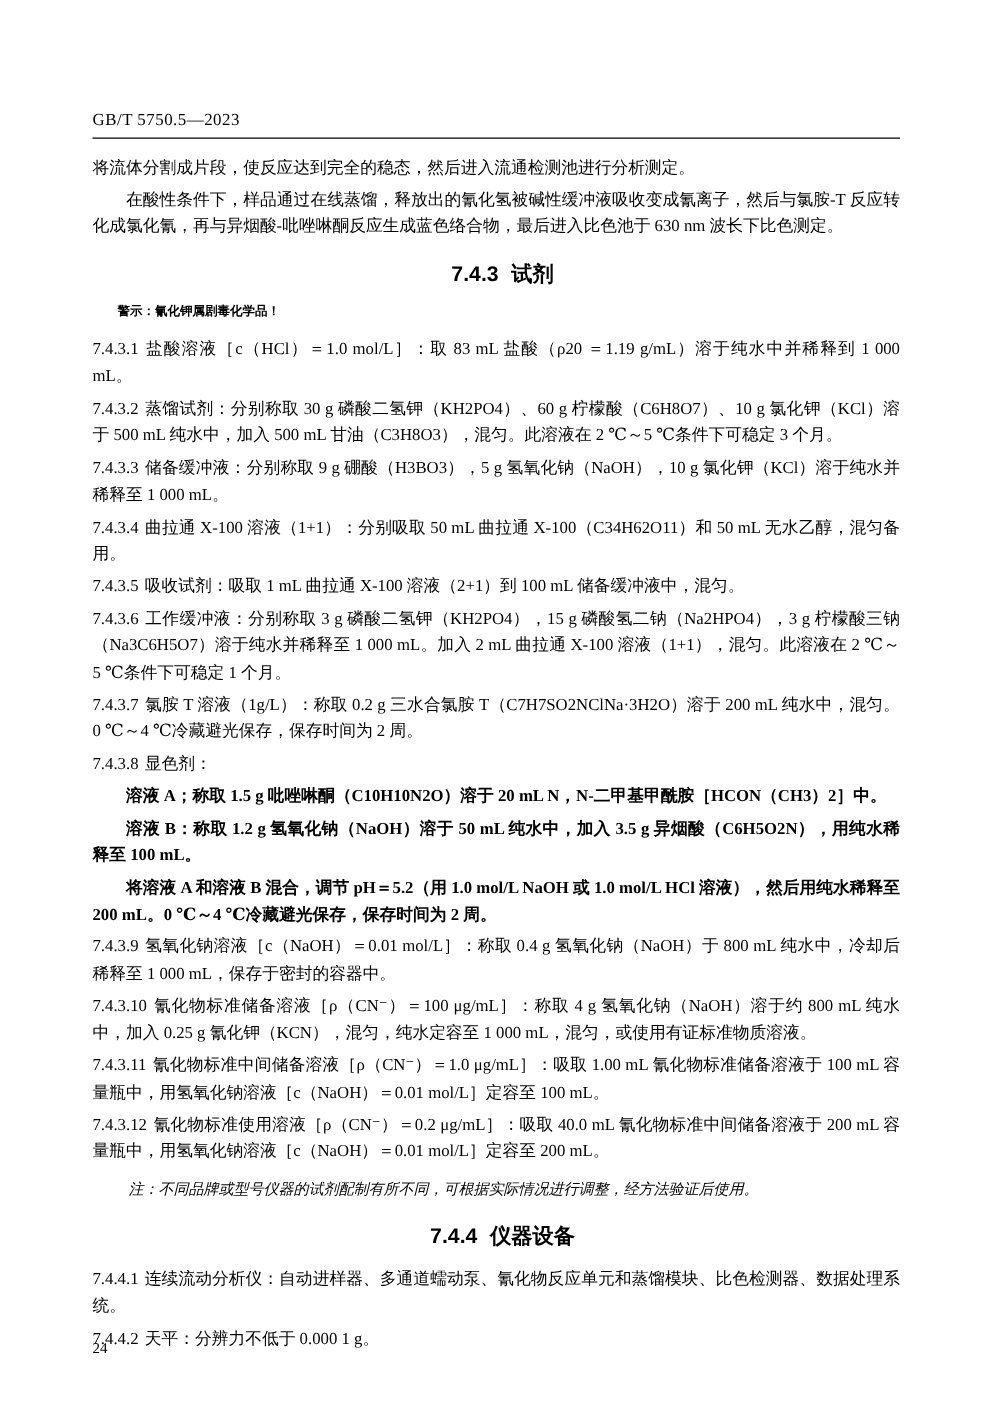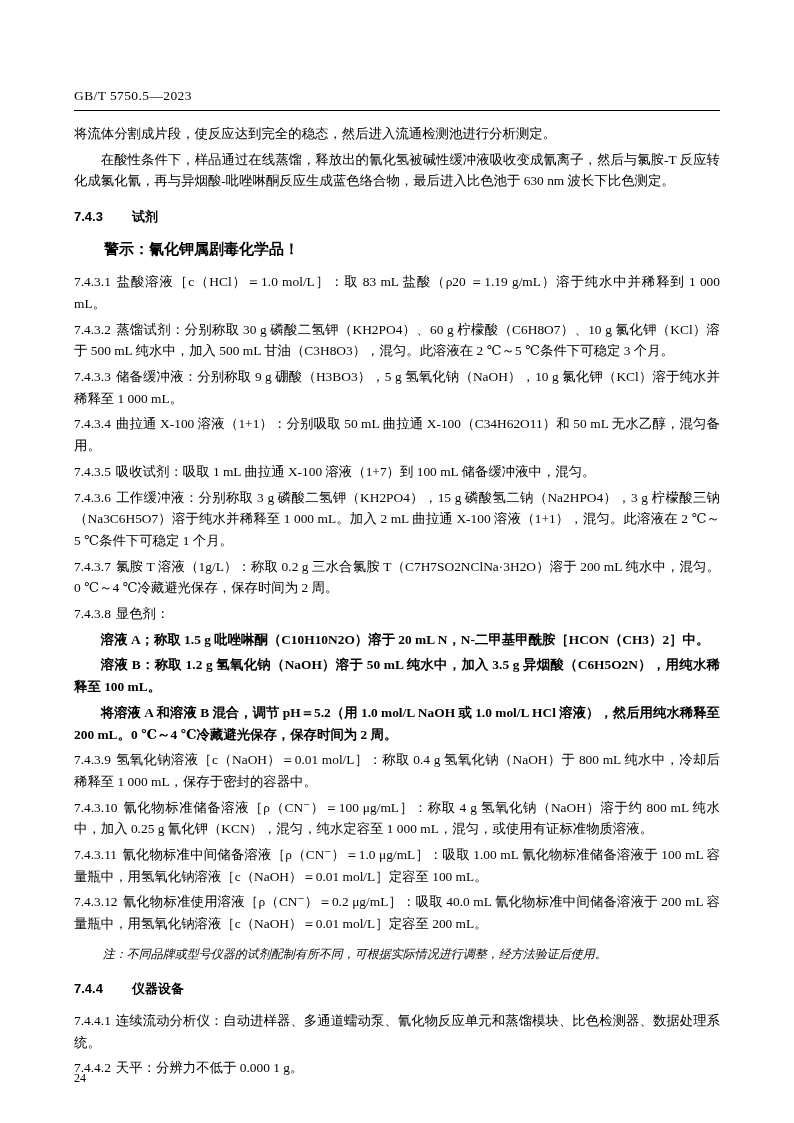--- a/index.html
+++ b/index.html
@@ -36,34 +36,35 @@
     font-size: 13.4px;
     line-height: 1.58;
     text-align: justify;
     text-justify: inter-ideograph;
   }
   .indent {
     text-indent: 2em;
   }
   .sec-head {
     margin: 16px 0 12px 0;
-    font-size: 13px;
+    font-size: 17px;
     font-weight: bold;
     font-family: "Liberation Sans", "DejaVu Sans", sans-serif;
+    text-align: center;
   }
   .sec-head .num {
     display: inline-block;
     min-width: 58px;
   }
   .warn {
     margin: 10px 0 10px 0;
     text-indent: 2em;
-    font-size: 15px;
+    font-size: 10px;
     font-weight: bold;
-    font-family: Liberation Serif, serif;
+    font-family: Liberation Mono, monospace;
   }
   .item {
     margin: 0 0 4px 0;
     font-size: 13.4px;
     line-height: 1.62;
     text-align: justify;
     text-justify: inter-ideograph;
   }
   .item .num {
     margin-right: 5px;
@@ -114,21 +115,21 @@
   <p class="item">
     <span class="num">7.4.3.2</span><span>蒸馏试剂：分别称取 30 g 磷酸二氢钾（KH2PO4）、60 g 柠檬酸（C6H8O7）、10 g 氯化钾（KCl）溶于 500 mL 纯水中，加入 500 mL 甘油（C3H8O3），混匀。此溶液在 2 ℃～5 ℃条件下可稳定 3 个月。</span>
   </p>
   <p class="item">
     <span class="num">7.4.3.3</span><span>储备缓冲液：分别称取 9 g 硼酸（H3BO3），5 g 氢氧化钠（NaOH），10 g 氯化钾（KCl）溶于纯水并稀释至 1 000 mL。</span>
   </p>
   <p class="item">
     <span class="num">7.4.3.4</span><span>曲拉通 X-100 溶液（1+1）：分别吸取 50 mL 曲拉通 X-100（C34H62O11）和 50 mL 无水乙醇，混匀备用。</span>
   </p>
   <p class="item">
-    <span class="num">7.4.3.5</span><span>吸收试剂：吸取 1 mL 曲拉通 X-100 溶液（1+7）到 100 mL 储备缓冲液中，混匀。</span>
+    <span class="num">7.4.3.5</span><span>吸收试剂：吸取 1 mL 曲拉通 X-100 溶液（2+1）到 100 mL 储备缓冲液中，混匀。</span>
   </p>
   <p class="item">
     <span class="num">7.4.3.6</span><span>工作缓冲液：分别称取 3 g 磷酸二氢钾（KH2PO4），15 g 磷酸氢二钠（Na2HPO4），3 g 柠檬酸三钠（Na3C6H5O7）溶于纯水并稀释至 1 000 mL。加入 2 mL 曲拉通 X-100 溶液（1+1），混匀。此溶液在 2 ℃～5 ℃条件下可稳定 1 个月。</span>
   </p>
   <p class="item">
     <span class="num">7.4.3.7</span><span>氯胺 T 溶液（1g/L）：称取 0.2 g 三水合氯胺 T（C7H7SO2NClNa·3H2O）溶于 200 mL 纯水中，混匀。0 ℃～4 ℃冷藏避光保存，保存时间为 2 周。</span>
   </p>
 
   <p class="item">
     <span class="num">7.4.3.8</span><span>显色剂：</span>

